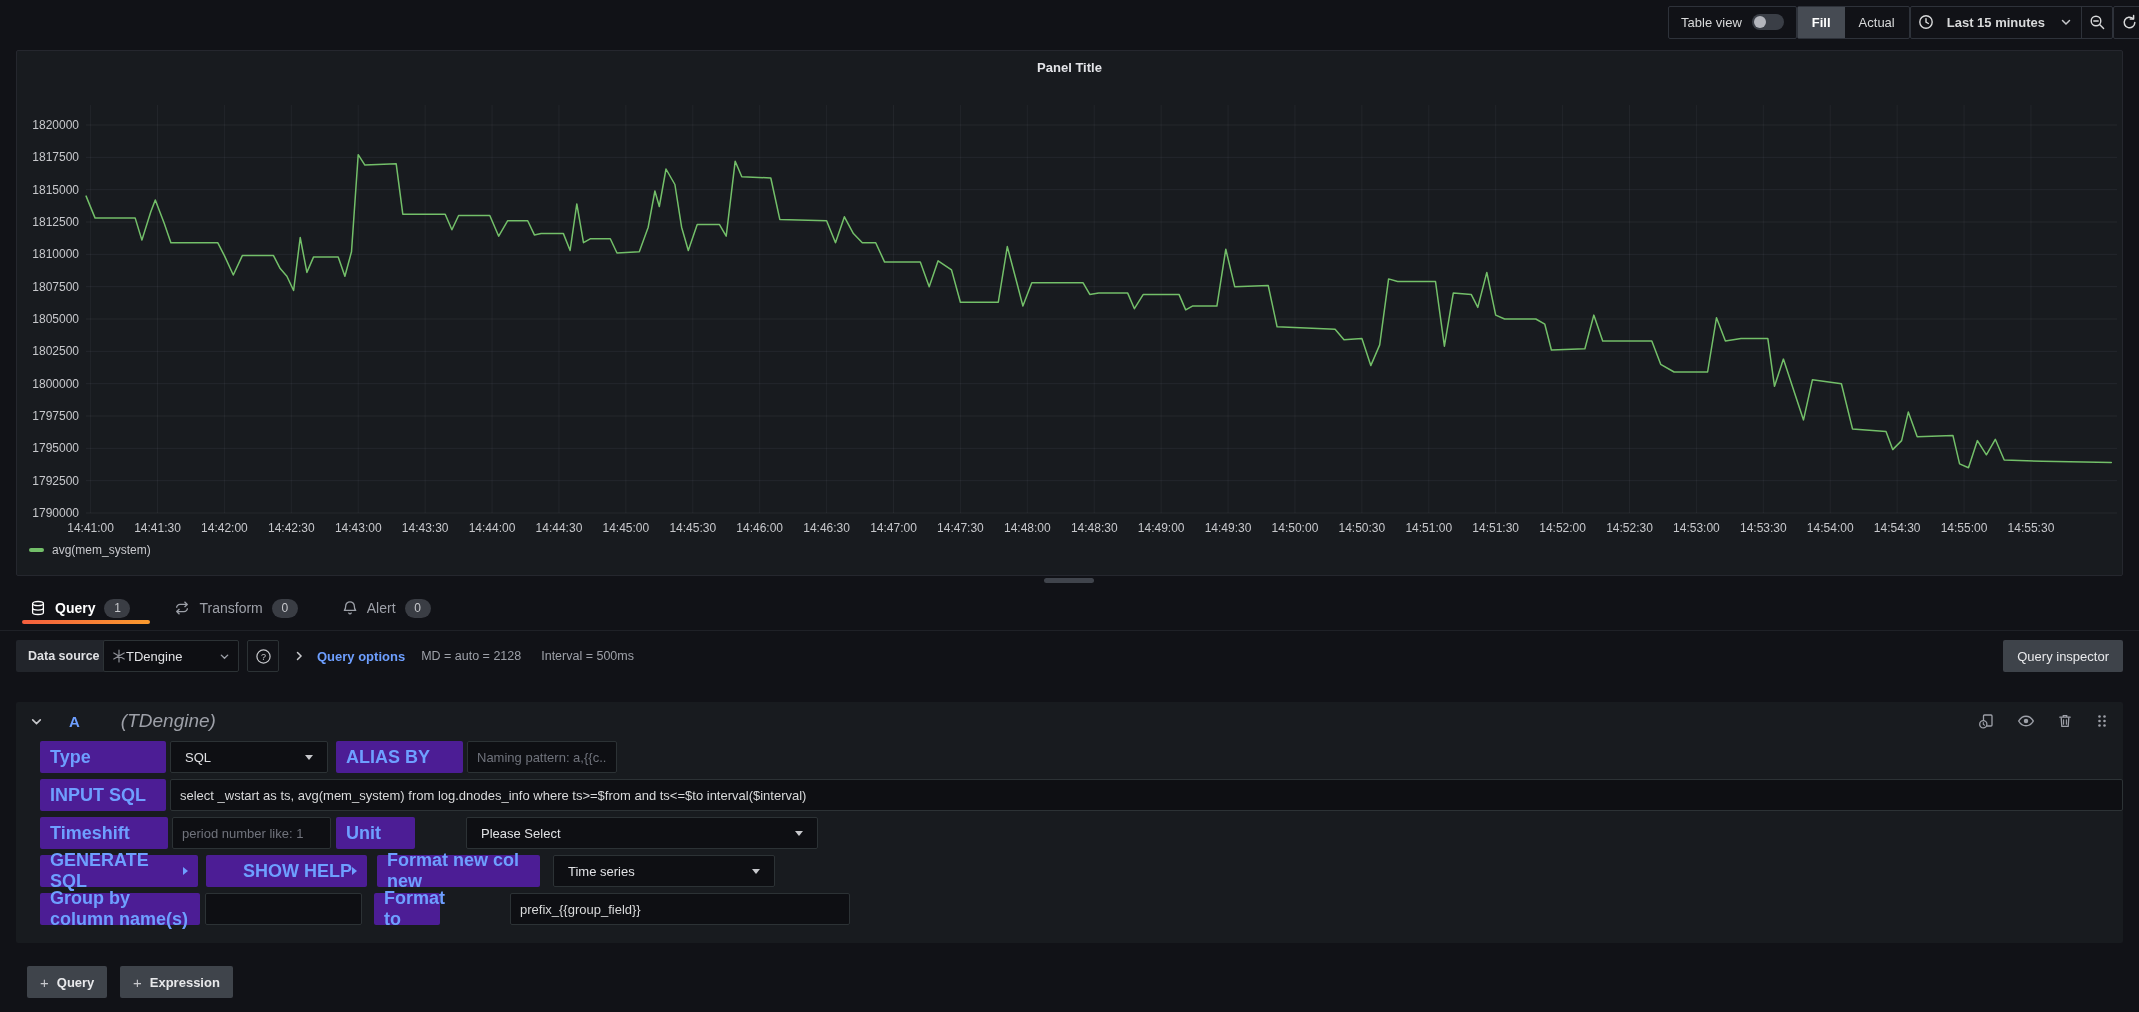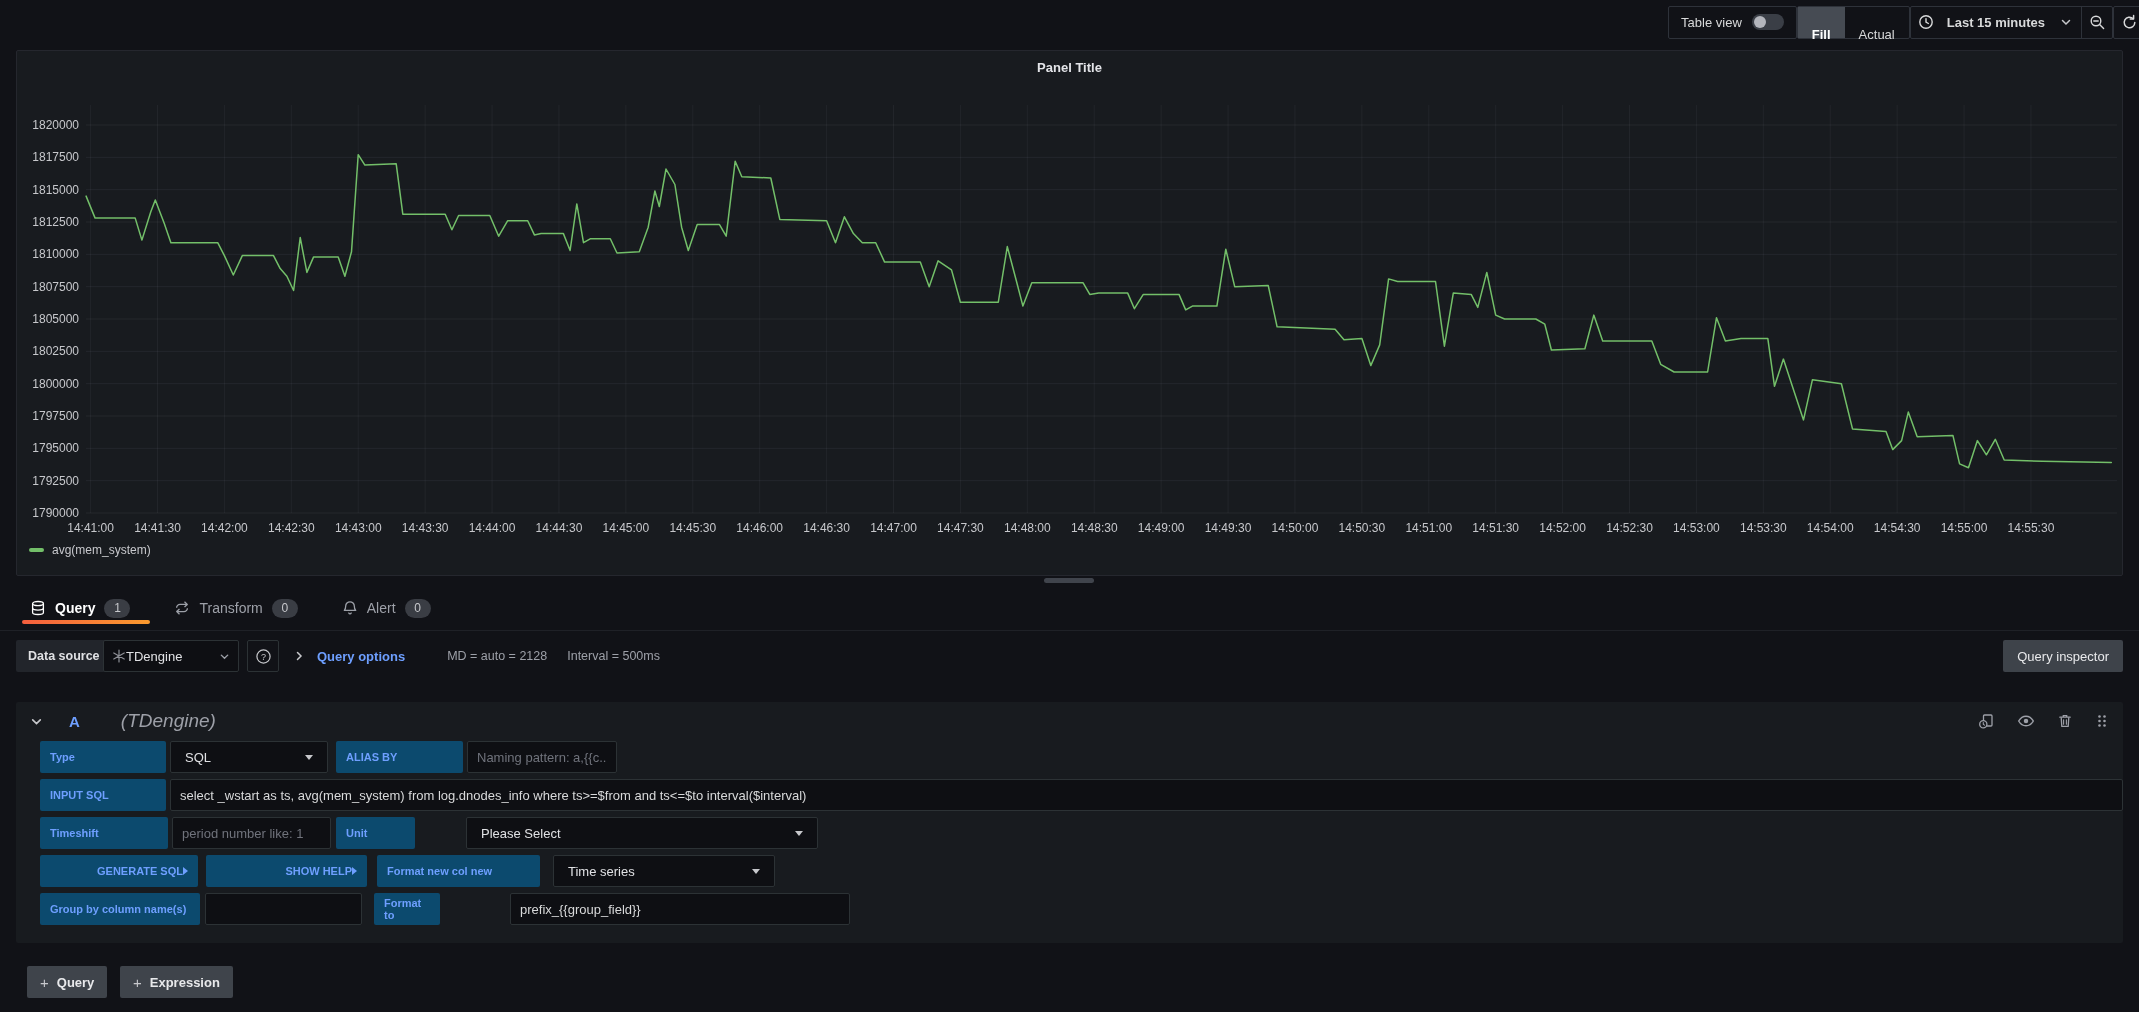--- a/index.html
+++ b/index.html
@@ -5,21 +5,21 @@
   *{box-sizing:border-box}
   html,body{margin:0;padding:0}
   body{width:2139px;height:1012px;background:#111217;font-family:"Liberation Sans",sans-serif;color:#d8d9da;overflow:hidden;position:relative}
 
   
   .topbar{position:absolute;top:0;left:0;width:2139px;height:44px;display:flex;justify-content:flex-end;align-items:center;padding:0 0 0 8px}
   .tbg{display:flex;align-items:center;height:33px;border:1px solid #2e323a;border-radius:2px;background:#111217}
   .tbg .txt{font-size:13px;color:#d8d9da;padding:0 8px 0 12px;white-space:nowrap}
   .toggle{width:32px;height:16px;border-radius:9px;background:#3a3e46;position:relative;margin:0 12px 0 2px;cursor:pointer}
   .toggle .knob{position:absolute;left:2px;top:2px;width:12px;height:12px;border-radius:50%;background:#b3b5bc}
-  .seg{padding:12px 14px;font-size:13px;height:31px;line-height:31px;color:#d8d9da;cursor:pointer}
+  .seg{padding:0 14px;font-size:13px;height:31px;line-height:31px;color:#d8d9da;cursor:pointer}
   .seg.active{background:#464b53;color:#fff;font-weight:700}
   .tb-ico{display:flex;align-items:center;justify-content:center;width:30px;height:31px;cursor:pointer}
   .vdiv{width:1px;height:31px;background:#2e323a}
   .timetxt{font-size:13px;font-weight:600;color:#d8d9da;padding:0 6px;white-space:nowrap}
   .refresh-btn{margin-right:-6px}
 
   
   .panel{position:absolute;left:16px;top:50px;width:2107px;height:526px;background:#181b1f;border:1px solid #25272e;border-radius:2px}
   .panel-title{position:absolute;top:9px;left:0;width:100%;text-align:center;font-size:13px;font-weight:600;color:#e3e4e8;cursor:pointer}
   #chart{position:absolute;left:0;top:0;width:2107px;height:526px}
@@ -48,21 +48,21 @@
   .inspector{position:absolute;right:0;top:0;height:32px;background:#3e434a;border-radius:2px;display:flex;align-items:center;padding:0 14px;font-size:13px;font-weight:500;color:#e8e9eb;cursor:pointer}
 
   
   .qcard{position:absolute;left:16px;top:702px;width:2107px;height:241px;background:#181b1f;border-radius:2px}
   .qhead{position:absolute;left:0;top:0;width:100%;height:38px;display:flex;align-items:center;padding:0 14px;gap:18px}
   .refid{color:#6e9fff;font-weight:700;font-size:15px;margin-left:8px}
   .dshint{color:#9da0a8;font-style:italic;font-size:19px;margin-left:23px}
   .qhead-icons{margin-left:auto;display:flex;align-items:center;gap:22px}
   .qico{cursor:pointer;display:flex;align-items:center}
   .f{position:absolute;height:32px}
-  .lbl{background:#0c4a6e;color:#6e9fff;font-weight:700;font-size:11px;display:flex;align-items:center;padding:0 10px;border-radius:2px}
+  .lbl{background:#4c1d95;color:#6e9fff;font-weight:700;font-size:18px;display:flex;align-items:center;padding:0 10px;border-radius:2px}
   .lblbtn{justify-content:flex-end;cursor:pointer}
   .rarrow{width:0;height:0;border-top:4.5px solid transparent;border-bottom:4.5px solid transparent;border-left:5.5px solid #6e9fff}
   .inp{background:#0e0f13;border:1px solid #2c3235;border-radius:2px;color:#d8d9da;font-size:13px;padding:0 9px;outline:none;font-family:inherit;width:100%;height:100%}
   .inp::placeholder{color:#70737c}
   .selbox{background:#0e0f13;border:1px solid #2c3235;border-radius:2px;display:flex;align-items:center;justify-content:space-between;padding:0 14px;font-size:13px;color:#e0e1e4;cursor:pointer}
   .caret{width:0;height:0;border-left:4.5px solid transparent;border-right:4.5px solid transparent;border-top:5px solid #c7c8cc}
 
   
   .footbtn{position:absolute;top:966px;height:32px;background:#3f444b;border-radius:2px;display:flex;align-items:center;gap:8px;padding:0 13px;font-size:13px;font-weight:600;color:#e8e9eb;cursor:pointer}
   .plus{font-size:15px;font-weight:400;color:#c7c8cc;line-height:1}
@@ -259,21 +259,21 @@
     <svg class="ic" width="17" height="17" viewBox="0 0 17 17">
         <circle cx="8.5" cy="8.5" r="6.6" fill="none" stroke="#c7c8cc" stroke-width="1.2"></circle>
         <text x="8.5" y="11.6" text-anchor="middle" font-size="9" fill="#c7c8cc" font-family="Liberation Sans,sans-serif">?</text>
       </svg>
   </div>
   <div class="qopt">
     <svg class="ic" width="12" height="12" viewBox="0 0 12 12">
         <path d="M4.5 2.5 8 6l-3.5 3.5" fill="none" stroke="#c7c8cc" stroke-width="1.5" stroke-linecap="round"></path>
       </svg>
     <span class="link">Query options</span>
-    <span class="meta" style="margin-left:30px">MD = auto = 2128</span>
+    <span class="meta" style="margin-left:4px">MD = auto = 2128</span>
     <span class="meta" style="margin-left:8px">Interval = 500ms</span>
   </div>
   <div class="inspector">Query inspector</div>
 </div>
 
 <div class="qcard">
   <div class="qhead">
     <svg class="ic" width="13" height="13" viewBox="0 0 12 12">
         <path d="M2.5 4.5 6 8l3.5-3.5" fill="none" stroke="#c7c8cc" stroke-width="1.5" stroke-linecap="round"></path>
       </svg>

